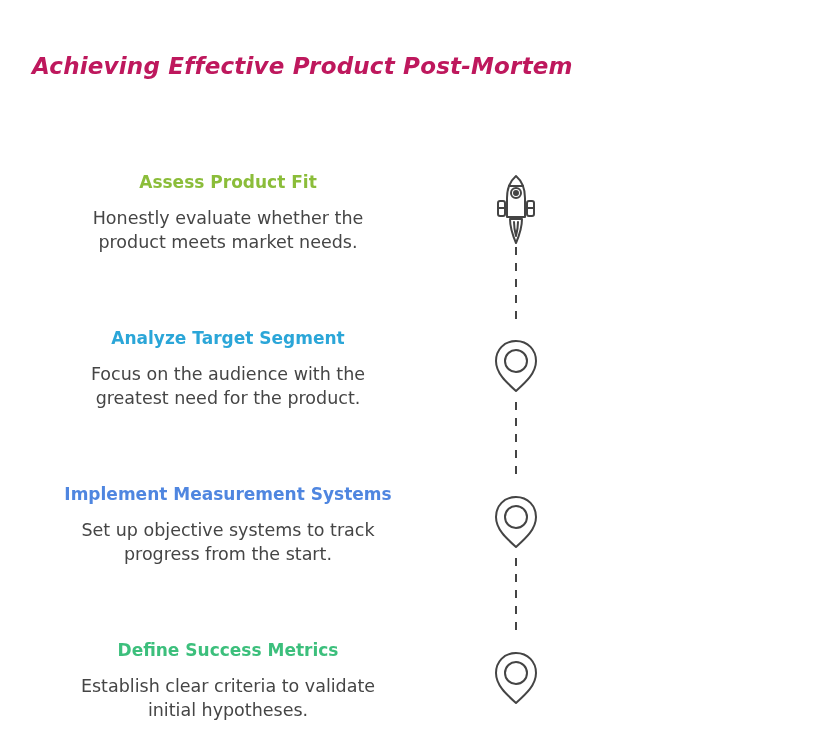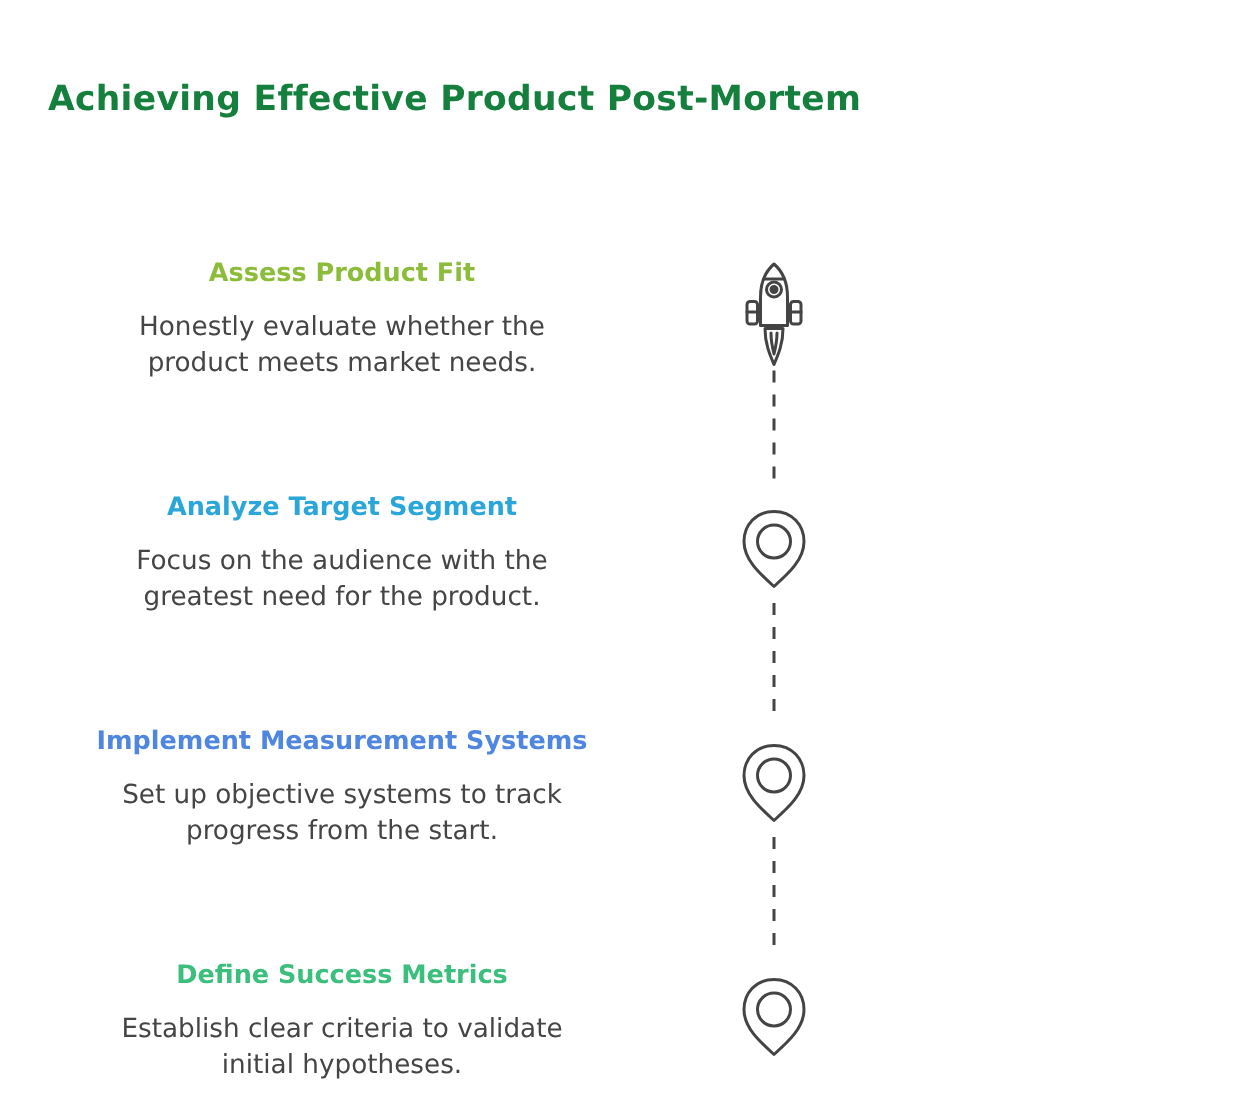--- a/index.html
+++ b/index.html
@@ -14,24 +14,25 @@
       overflow: hidden;
       font-family: "DejaVu Sans", sans-serif;
       color: #3f3f3f;
     }
     .title {
       position: absolute;
       left: 32px;
       top: 53px;
       font-size: 23px;
       font-weight: bold;
-      color: #15803d;
+      color: #be185d;
       letter-spacing: 0.2px;
       white-space: nowrap;
       margin: 0;
+      font-style: italic;
     }
     .step {
       position: absolute;
       width: 460px;
       left: -2px;
       text-align: center;
     }
     .step-title {
       font-size: 17px;
       font-weight: bold;

